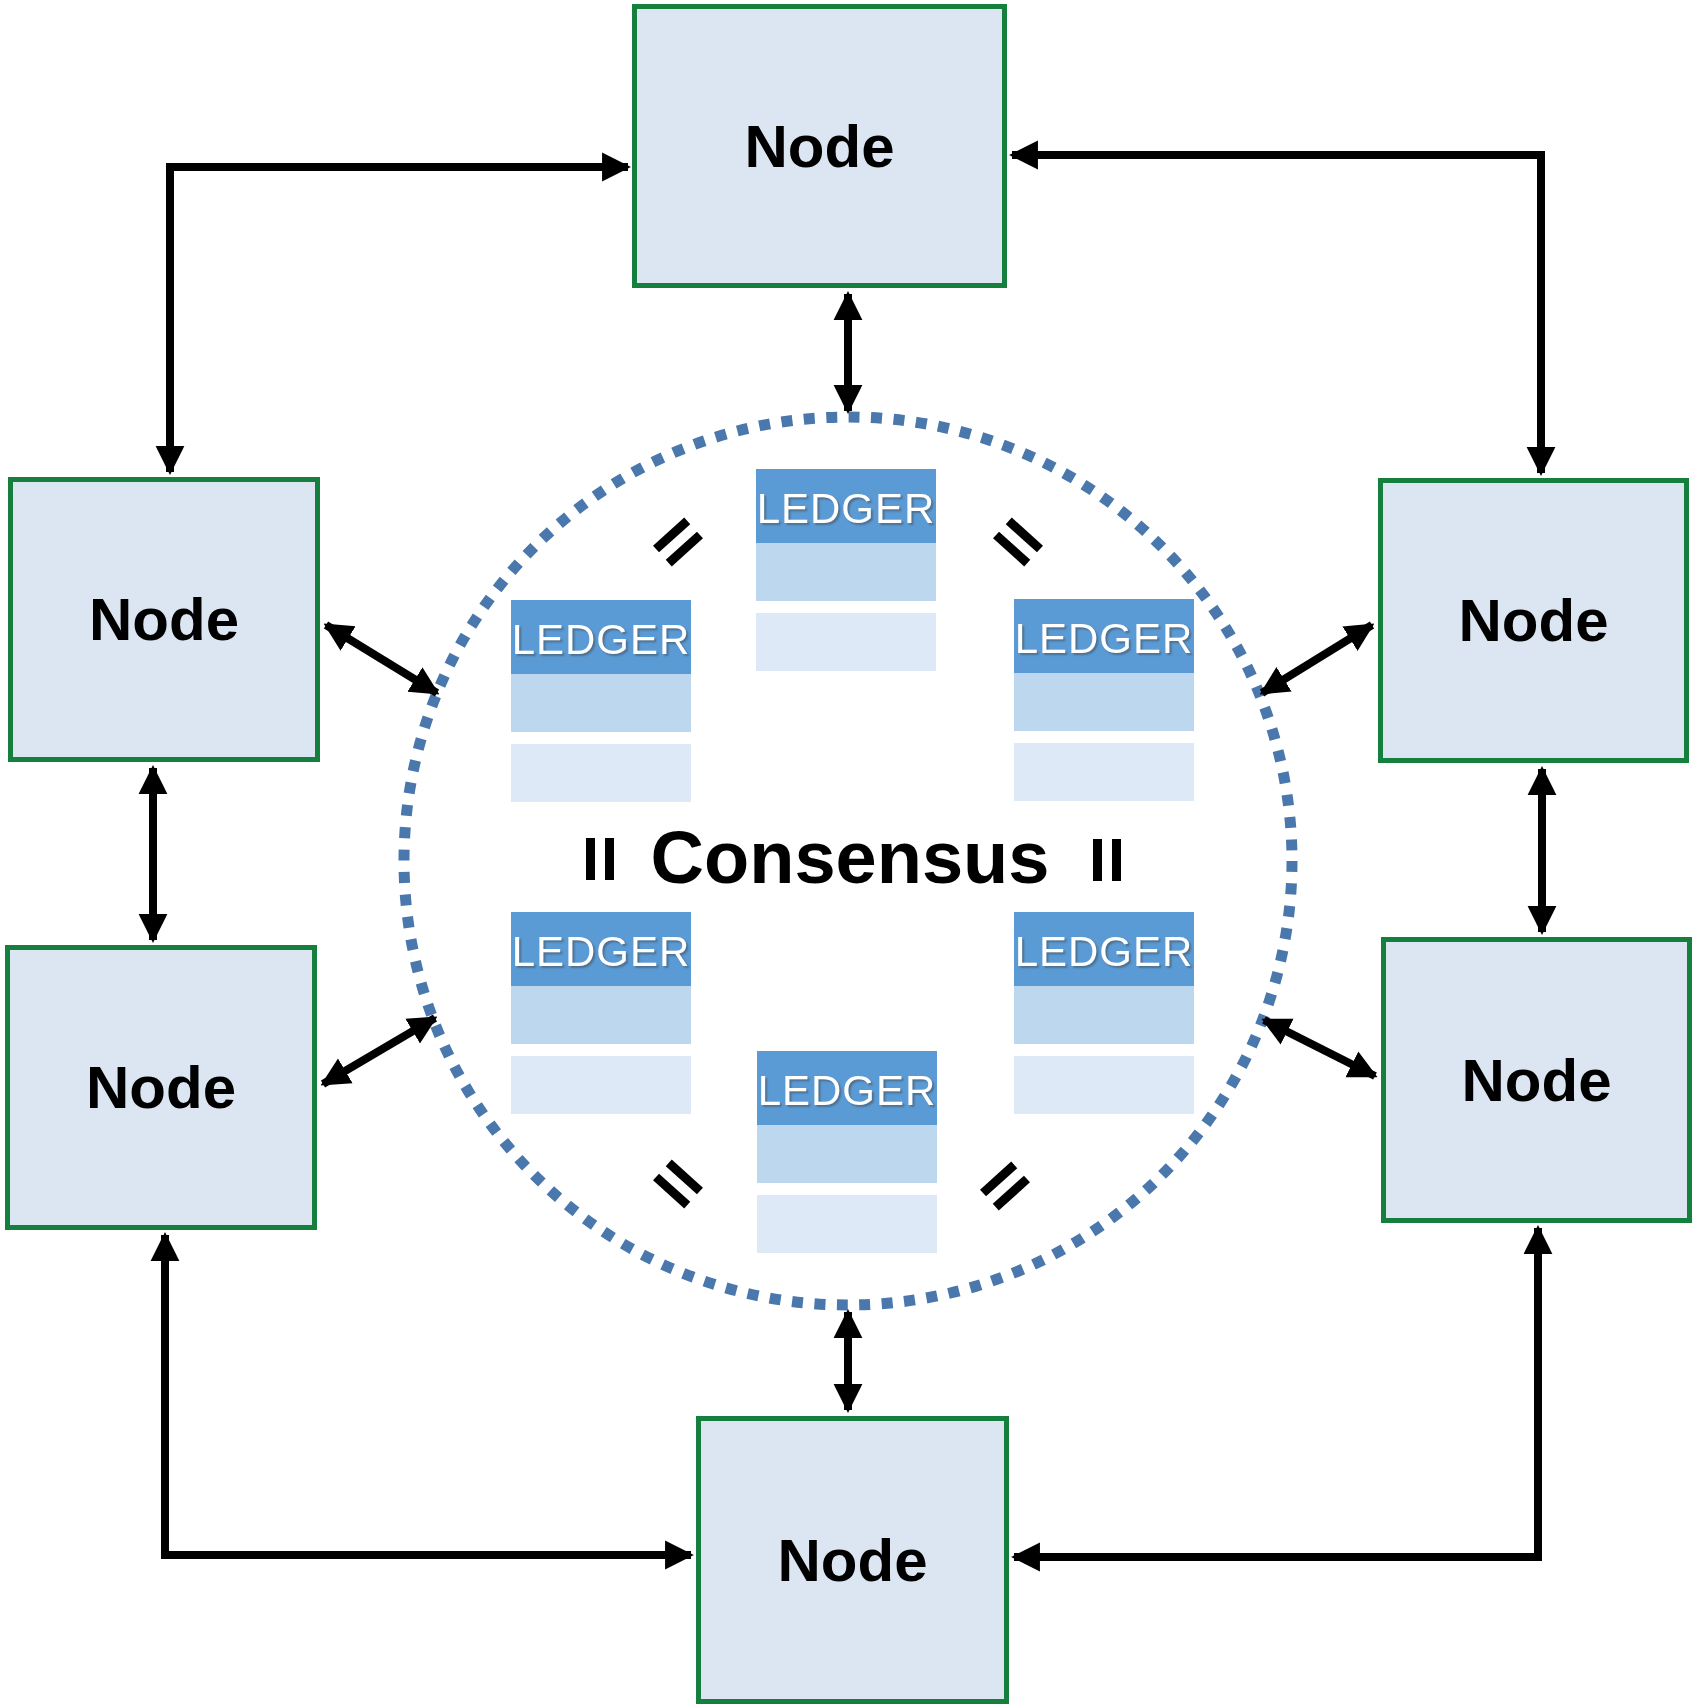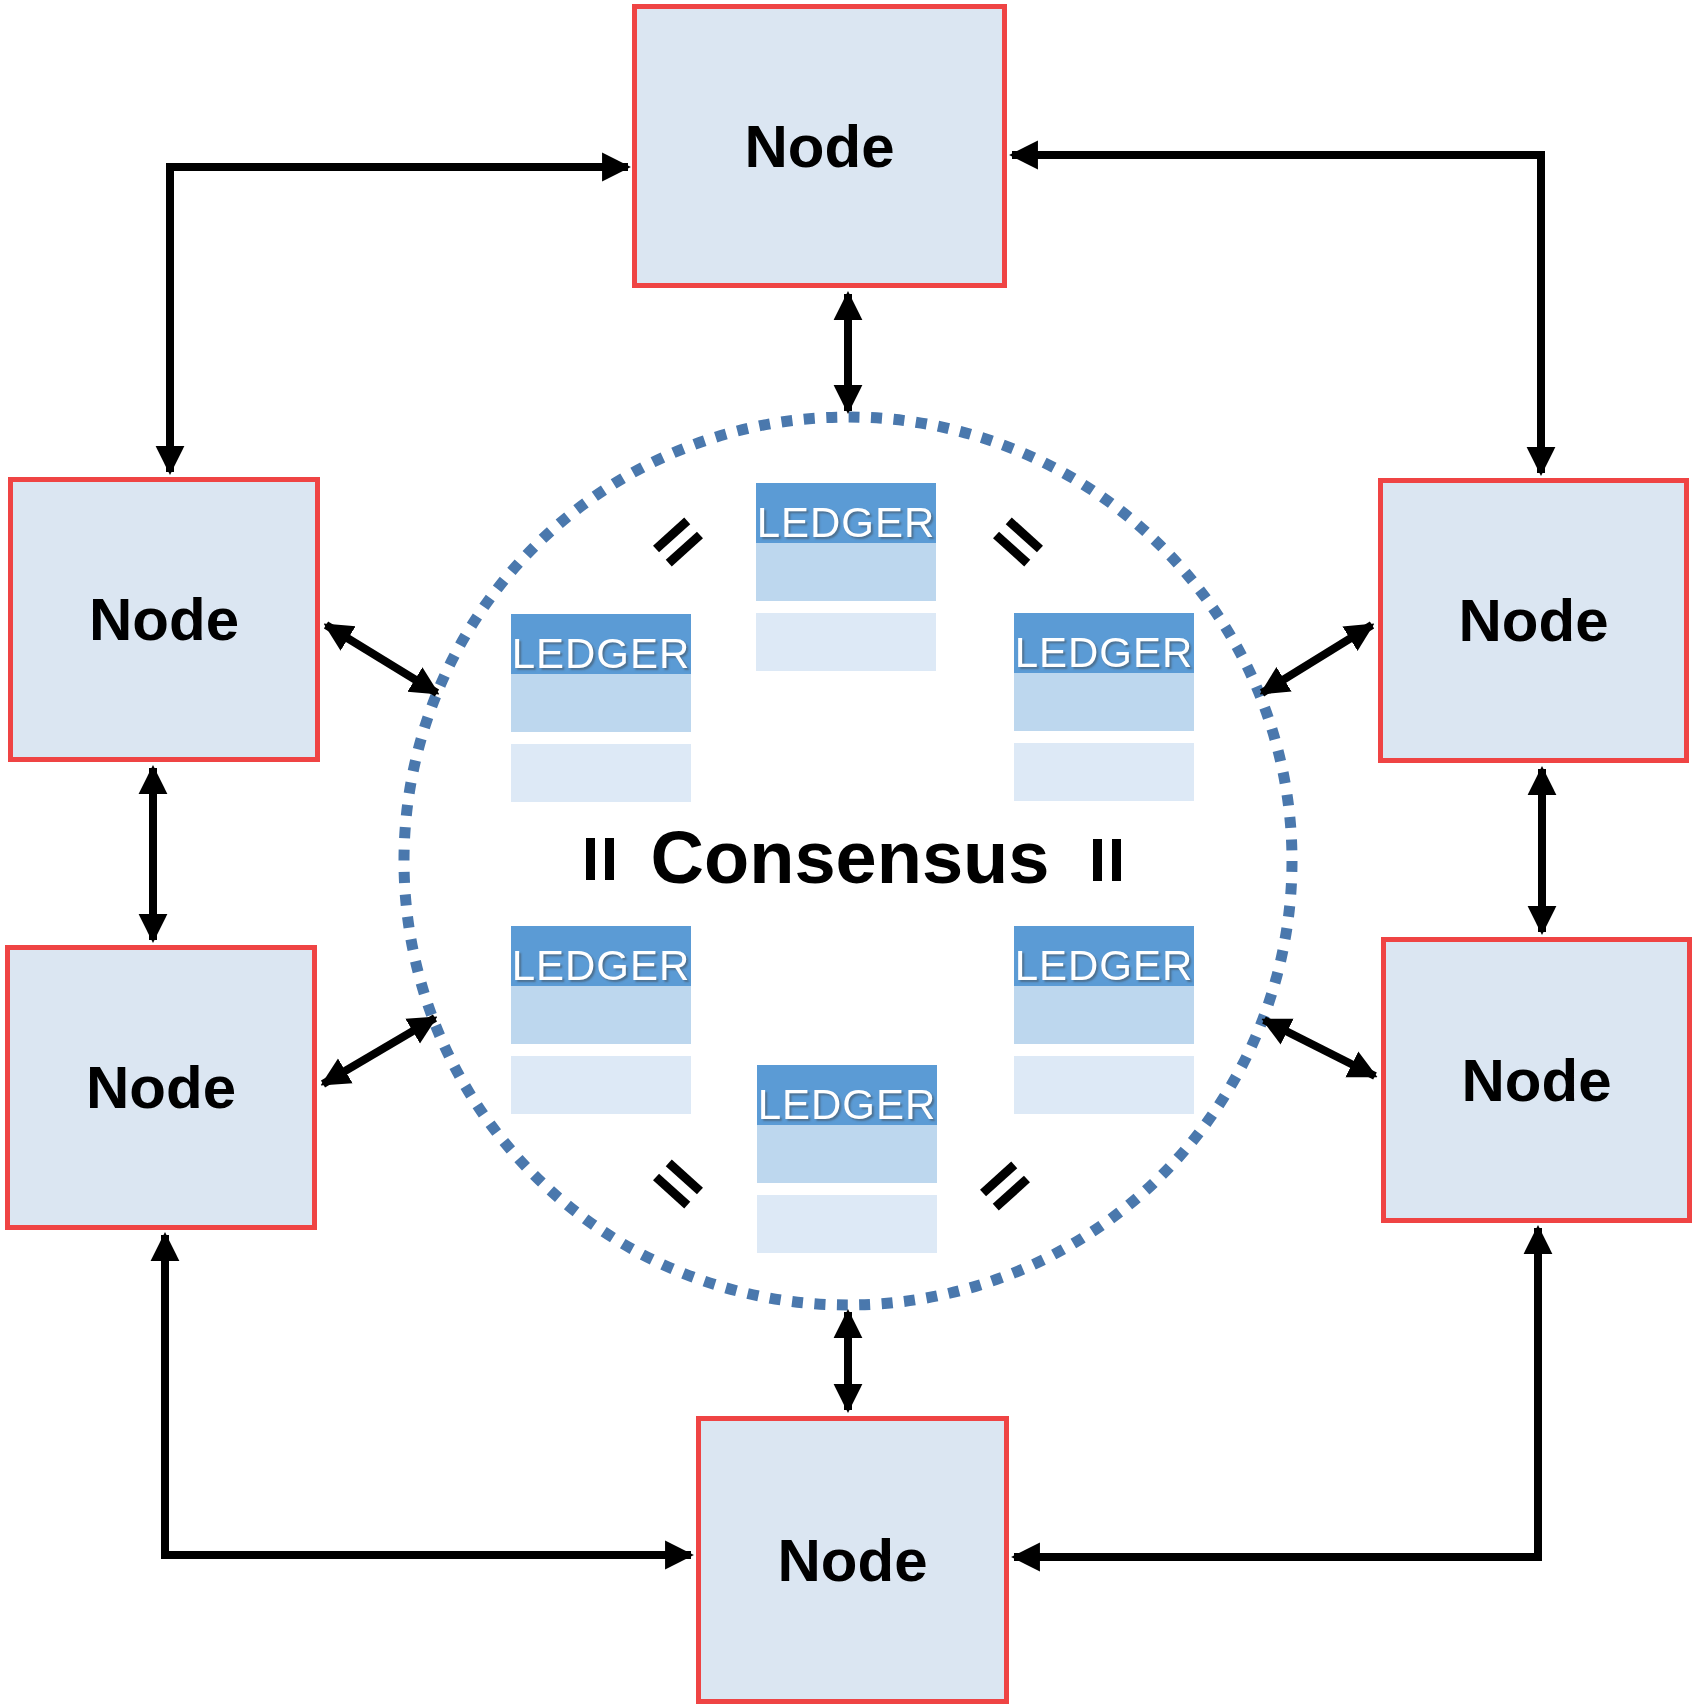--- a/index.html
+++ b/index.html
@@ -9,41 +9,40 @@
     background:#ffffff;
     font-family:"Liberation Sans","DejaVu Sans",sans-serif;
     overflow:hidden;
   }
   svg.connectors{position:absolute;left:0;top:0;width:1698px;height:1706px;}
 
   
   .node{
     position:absolute;
     background:#dbe6f2;
-    border:5px solid #ef4444;
+    border:5px solid #15803d;
     box-sizing:border-box;
     display:flex;align-items:center;justify-content:center;
     font-weight:bold;font-size:60px;color:#000;
   }
   .node-top        {left:632px; top:4px;    width:375px;height:284px;}
   .node-upper-left {left:8px;   top:477px;  width:312px;height:285px;}
   .node-lower-left {left:5px;   top:945px;  width:312px;height:285px;}
   .node-upper-right{left:1378px;top:478px;  width:311px;height:285px;}
   .node-lower-right{left:1381px;top:937px;  width:311px;height:286px;}
   .node-bottom     {left:696px; top:1416px; width:313px;height:288px;}
 
   
   .ledger{position:absolute;width:180px;}
   .ledger .hdr{
     position:absolute;left:0;top:0;width:180px;height:79px;
     background:#5b9bd5;color:#ffffff;
     display:flex;align-items:center;justify-content:center;
     font-size:42px;letter-spacing:1px;
     text-shadow:2px 2px 2px rgba(60,60,60,.45);
-    margin-top:14px;
   }
   .ledger .row{position:absolute;left:0;width:180px;height:58px;}
   .ledger .r1{top:74px;background:#bdd7ee;}
   .ledger .r2{top:144px;background:#dde9f6;}
   .ledger-top        {left:756px; top:469px;}
   .ledger-upper-left {left:511px; top:600px;}
   .ledger-upper-right{left:1014px;top:599px;}
   .ledger-lower-left {left:511px; top:912px;}
   .ledger-lower-right{left:1014px;top:912px;}
   .ledger-bottom     {left:757px; top:1051px;}

